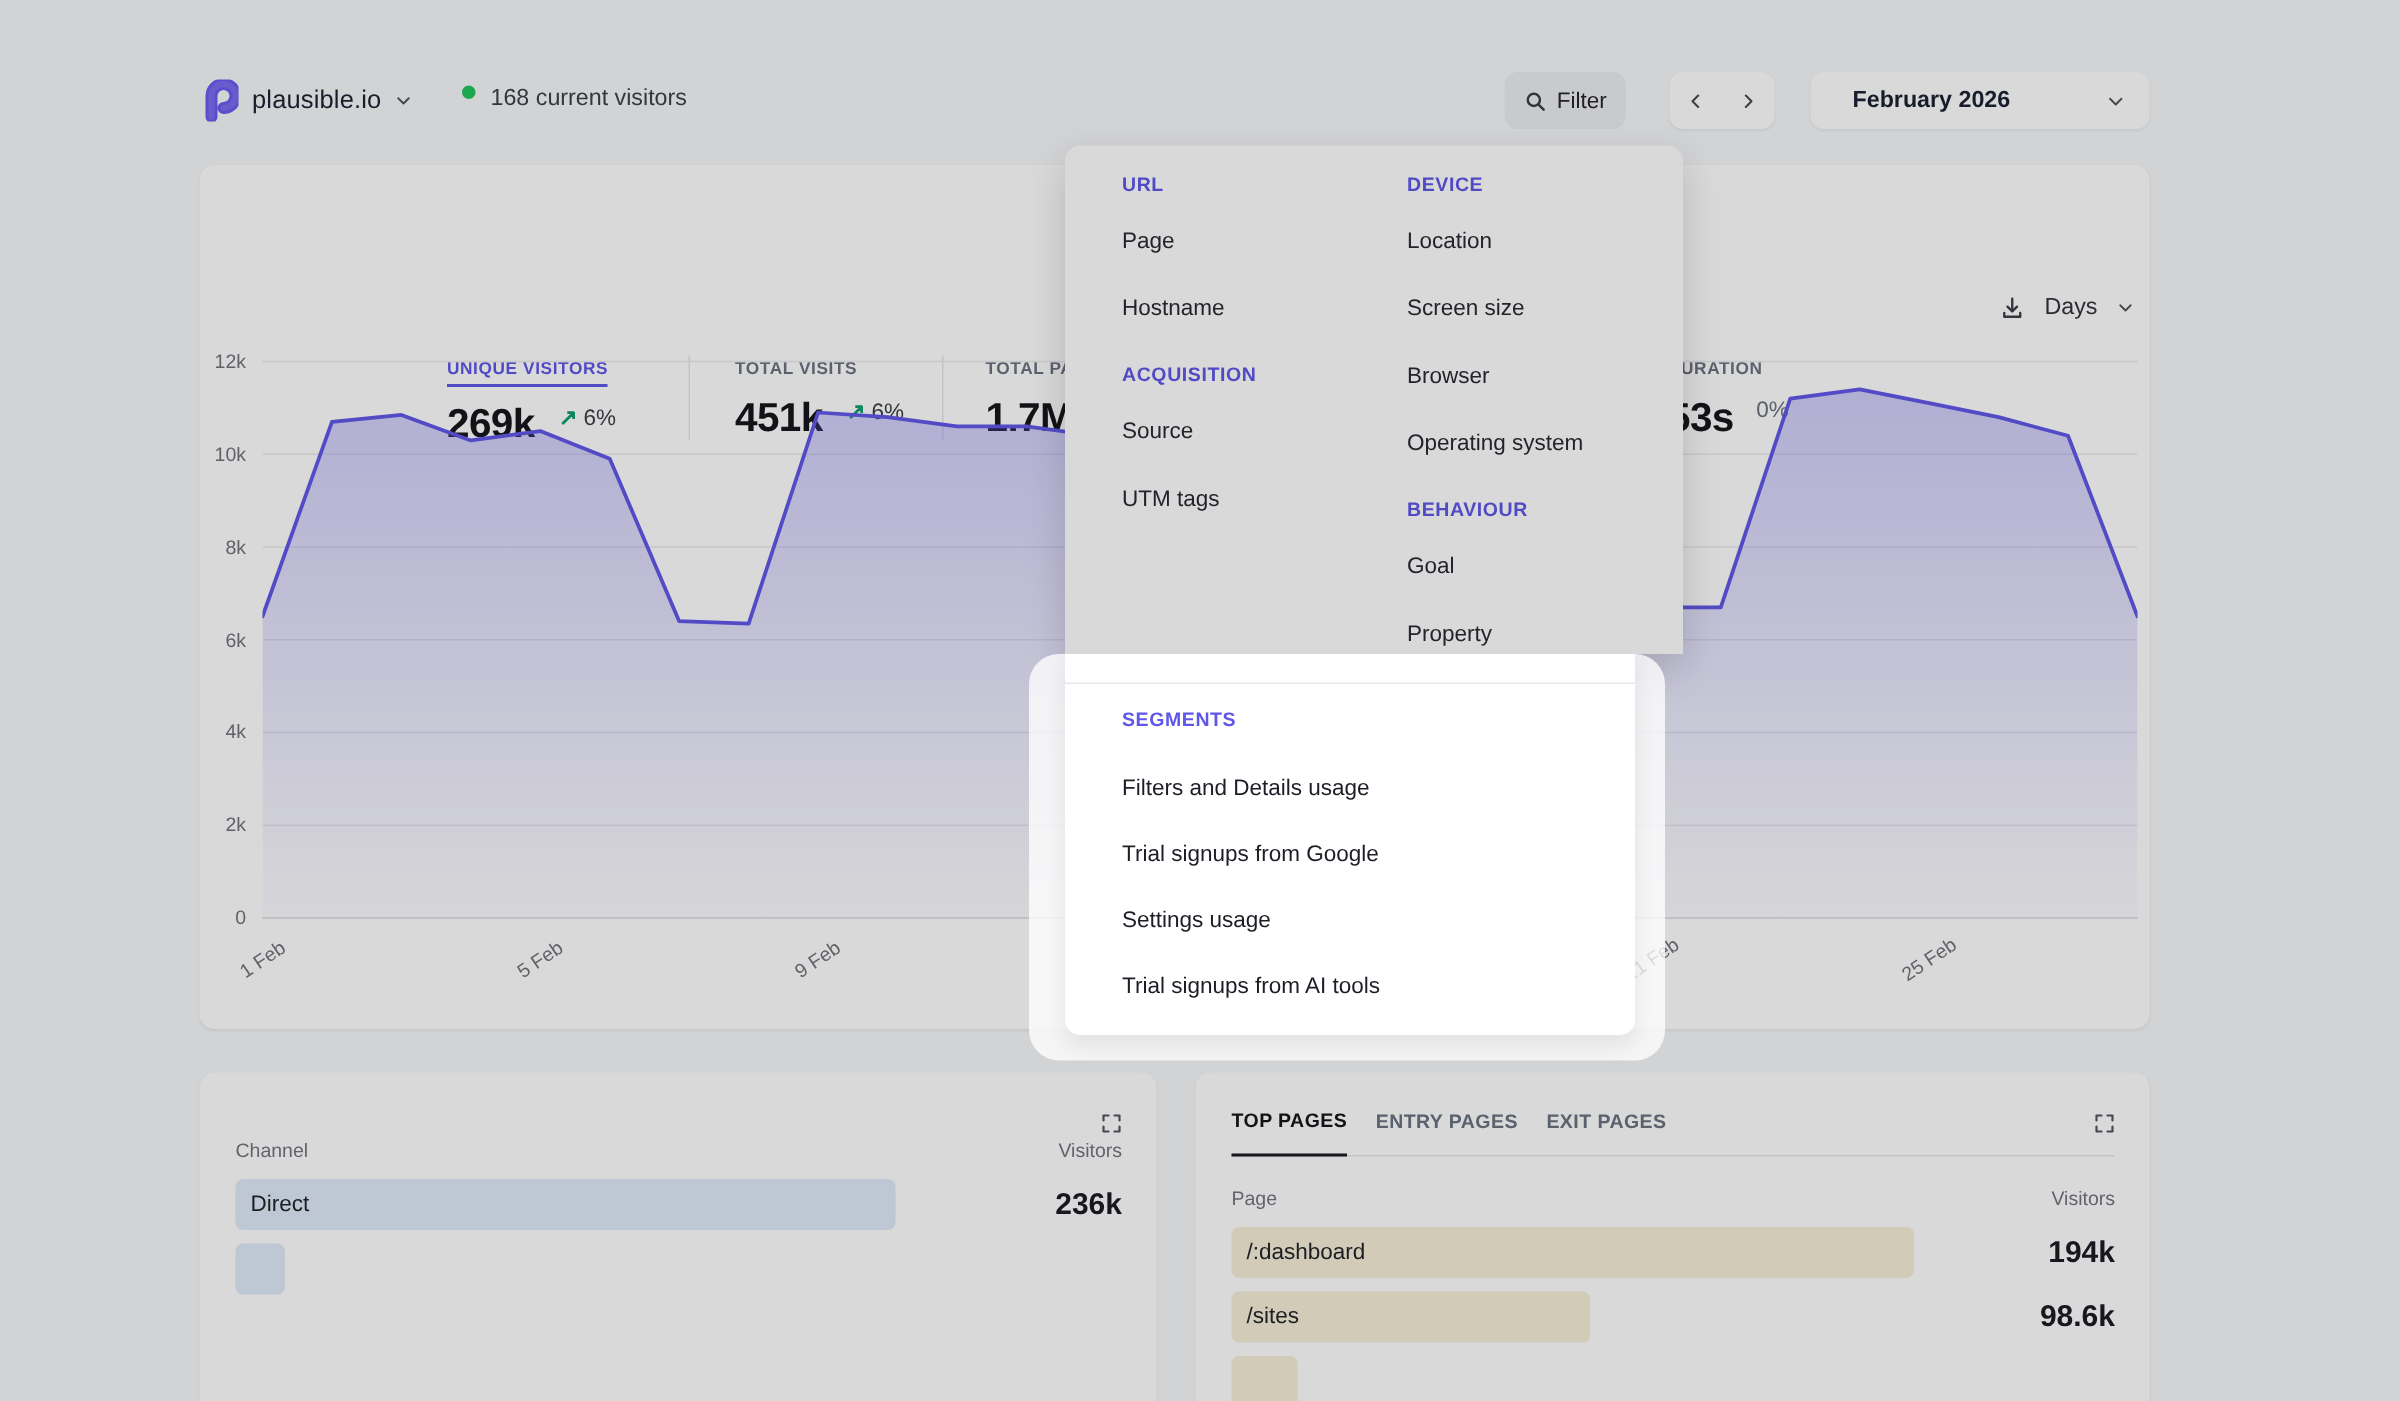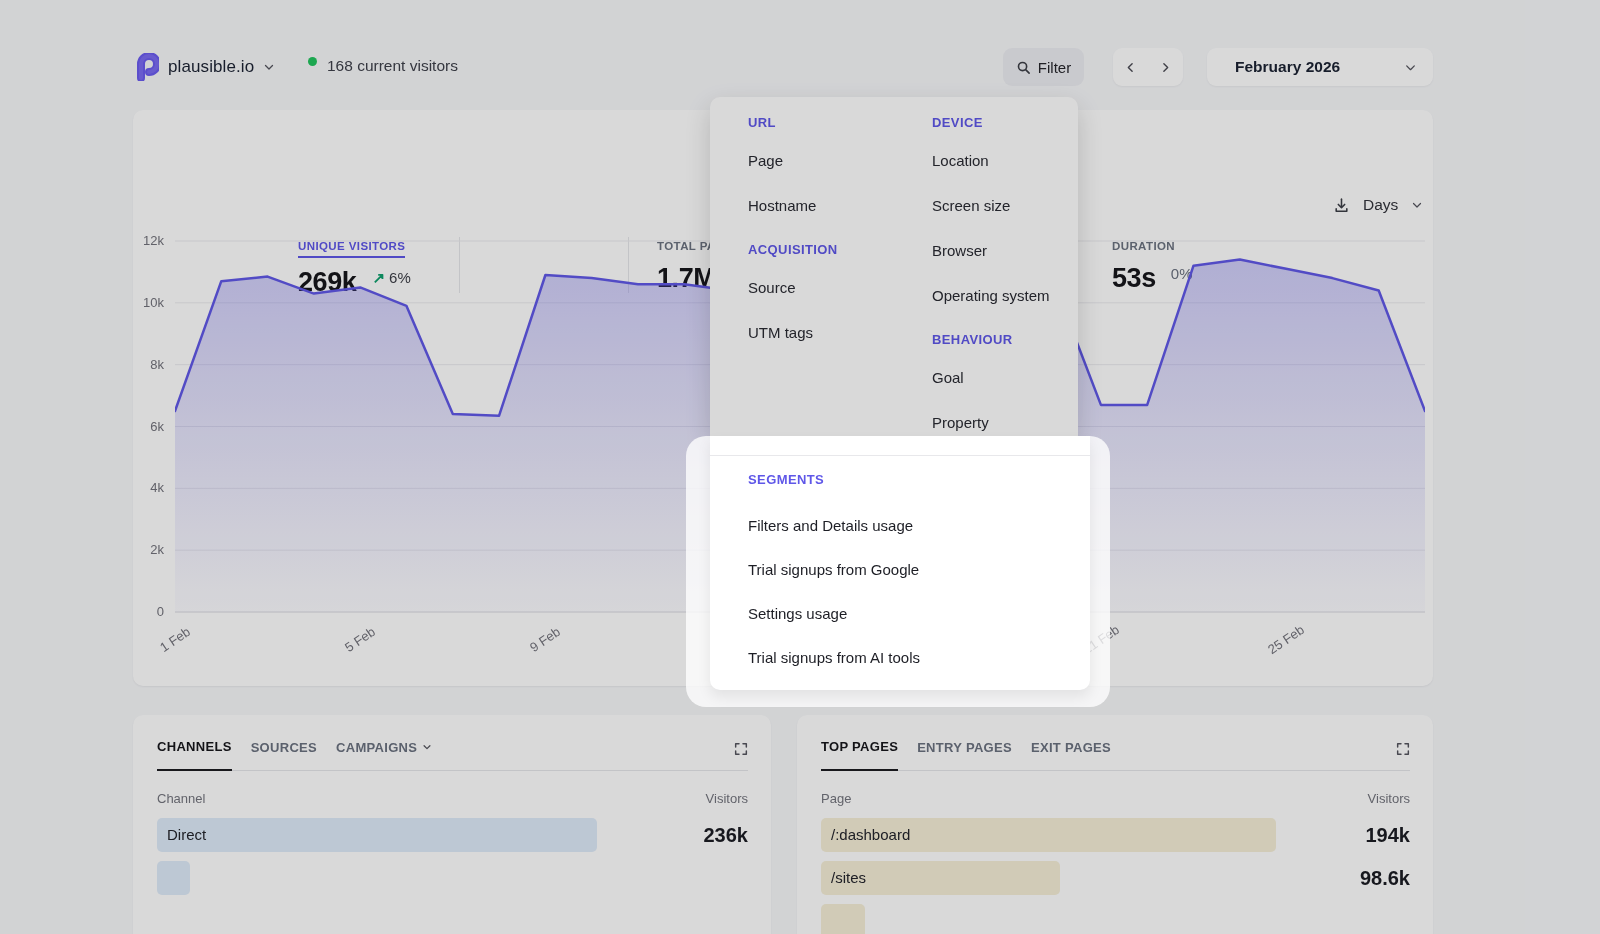--- a/index.html
+++ b/index.html
@@ -70,21 +70,21 @@
   .thead { display:flex; justify-content:space-between; margin-top:20px; font-size:13px; color:#74757e; }
   .tbody { margin-top:12px; }
   .trow { position:relative; height:34px; margin-bottom:9px; cursor:pointer; }
   .tbar { position:absolute; left:0; top:0; height:34px; border-radius:5px; }
   .tbar.blue { background:#dfecfa; }
   .tbar.tan { background:#f6efd8; }
   .trow-name { position:relative; z-index:1; font-size:15px; color:#24252c; line-height:34px; padding-left:10px; display:block; }
   .trow-val { position:absolute; right:0; top:0; line-height:34px; font-size:20px; font-weight:600; color:#1c1d24; }
 
   
-  .dropdown { left:710px; top:97px; width:368px; height:339px; background:#ffffff; border-radius:10px 10px 0 0;
+  .dropdown { left:710px; top:97px; width:412px; height:339px; background:#ffffff; border-radius:10px 10px 0 0;
     box-shadow:0 10px 26px rgba(0,0,0,.16); z-index:10; overflow:hidden; display:flex; }
   .dd-col { width:190px; padding:18px 0 0 38px; }
   .menu-header { font-size:13px; font-weight:700; letter-spacing:.4px; color:#5f57e8; margin-bottom:22px; line-height:15px; }
   .menu-item { font-size:15px; color:#2a2b33; margin-bottom:27px; line-height:18px; cursor:pointer; }
 
   
   .dim-overlay { left:0; top:0; width:1600px; height:934px; background:rgba(0,0,0,0.15); z-index:20; }
   .spotlight { left:686px; top:436px; width:424px; height:271px; background:rgba(255,255,255,0.78);
     border-radius:20px; z-index:30; }
 
@@ -161,20 +161,27 @@
 
   <div class="stat active" style="left:165px">
     <span class="stat-label">UNIQUE VISITORS</span>
     <div class="stat-valrow">
       <span class="stat-value">269k</span>
       <span class="stat-change"><span class="trend-arrow">↗</span><span>6%</span></span>
     </div>
   </div>
   <div class="stat-divider" style="left:326px"></div>
 
+  <div class="stat" style="left:357px">
+    <span class="stat-label">TOTAL VISITS</span>
+    <div class="stat-valrow">
+      <span class="stat-value">451k</span>
+      <span class="stat-change"><span class="trend-arrow">↗</span><span>6%</span></span>
+    </div>
+  </div>
   <div class="stat-divider" style="left:495px"></div>
 
   <div class="stat" style="left:524px">
     <span class="stat-label">TOTAL PAGEVIEWS</span>
     <div class="stat-valrow">
       <span class="stat-value">1.7M</span>
       <span class="stat-change"><span class="trend-arrow">↗</span><span>7%</span></span>
     </div>
   </div>
 
@@ -242,32 +249,20 @@
 <section class="abs card channels-card">
   <div class="panel-inner">
     <button class="expand-btn">
       <svg width="16" height="16" viewBox="0 0 24 24" fill="none" stroke="currentColor" stroke-width="2.2" stroke-linecap="round" stroke-linejoin="round">
         <path d="M4 9V4h5"></path>
           <path d="M15 4h5v5"></path>
           <path d="M20 15v5h-5"></path>
           <path d="M9 20H4v-5"></path>
       </svg>
     </button>
-    <div class="tabs">
-      <span class="tab active">CHANNELS</span>
-      <span class="tab">SOURCES</span>
-      <span class="tab">
-          <span>CAMPAIGNS</span>
-          <span class="chev">
-            <svg width="10" height="10" viewBox="0 0 24 24" fill="none" stroke="currentColor" stroke-width="3" stroke-linecap="round" stroke-linejoin="round">
-              <polyline points="5,9 12,16 19,9"></polyline>
-            </svg>
-          </span>
-        </span>
-    </div>
     <div class="thead">
       <span>Channel</span>
       <span>Visitors</span>
     </div>
     <div class="tbody">
       <div class="trow">
         <div class="tbar blue" style="width: 440px;"></div>
         <span class="trow-name">Direct</span>
         <span class="trow-val">236k</span>
       </div>

